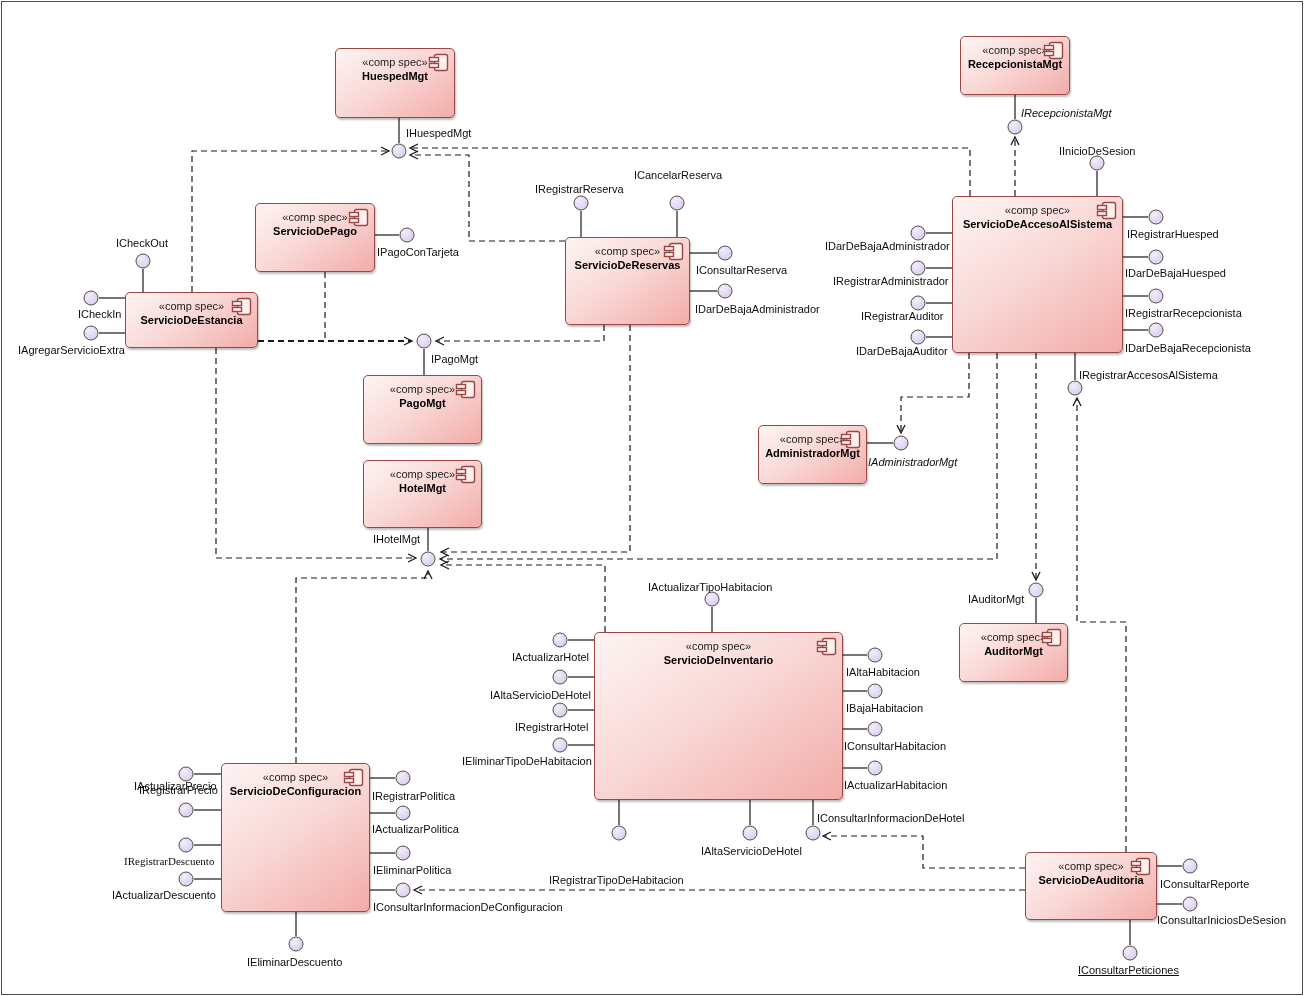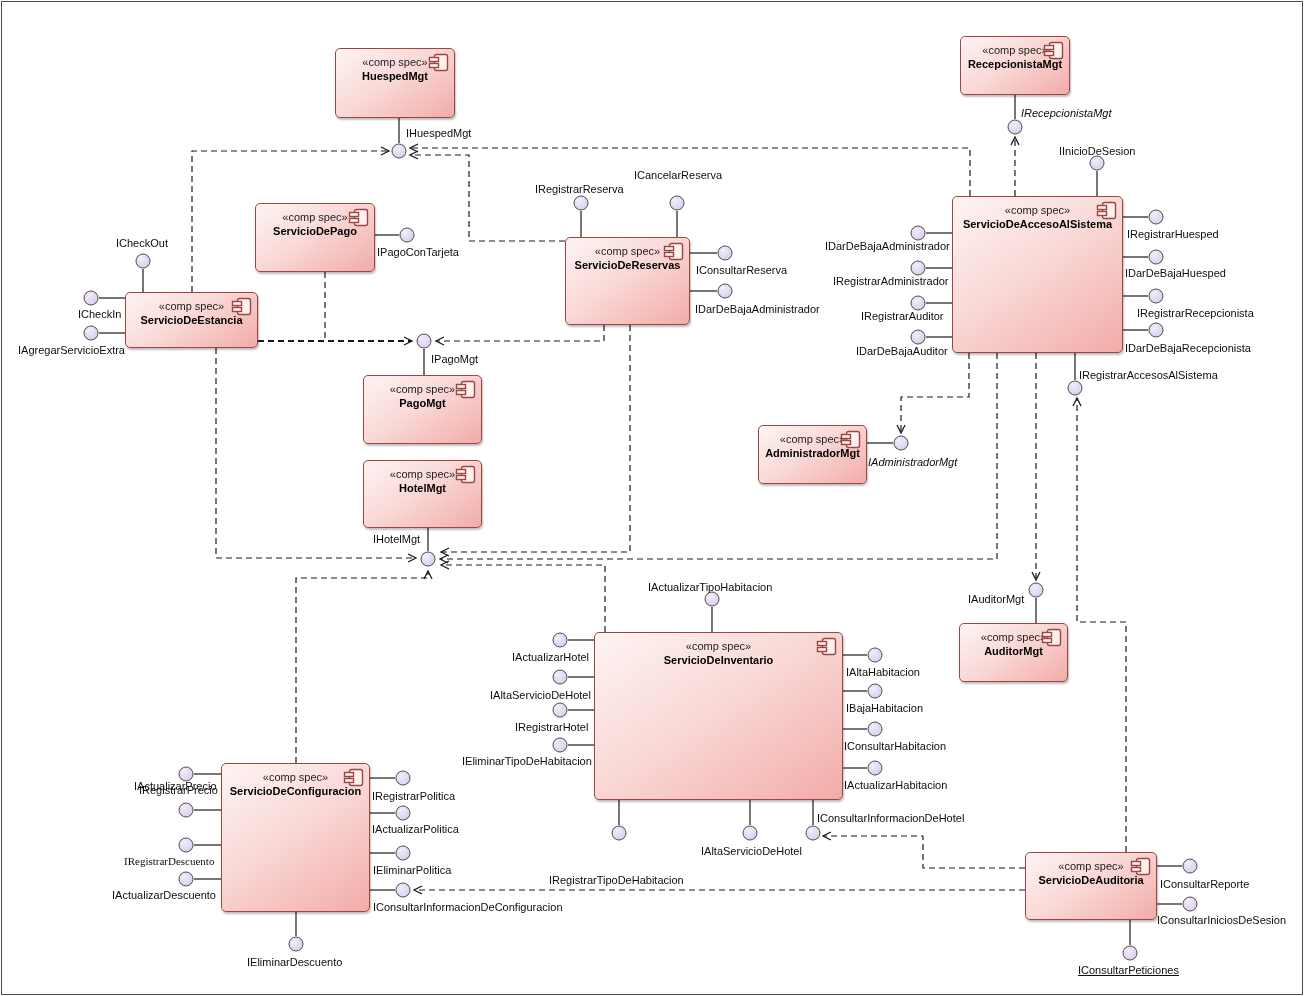--- a/index.html
+++ b/index.html
@@ -253,21 +253,21 @@
       <div class="ilabel" style="left: 833px; top: 275px;">IRegistrarAdministrador</div>
       <div class="ball" style="left: 918px; top: 303px;"></div>
       <div class="ilabel" style="left: 861px; top: 310px;">IRegistrarAuditor</div>
       <div class="ball" style="left: 918px; top: 337px;"></div>
       <div class="ilabel" style="left: 856px; top: 345px;">IDarDeBajaAuditor</div>
       <div class="ball" style="left: 1156px; top: 217px;"></div>
       <div class="ilabel" style="left: 1127px; top: 228px;">IRegistrarHuesped</div>
       <div class="ball" style="left: 1156px; top: 257px;"></div>
       <div class="ilabel" style="left: 1125px; top: 267px;">IDarDeBajaHuesped</div>
       <div class="ball" style="left: 1156px; top: 296px;"></div>
-      <div class="ilabel" style="left: 1125px; top: 307px; margin-left: 12px;">IRegistrarRecepcionista</div>
+      <div class="ilabel" style="left: 1125px; top: 307px;">IRegistrarRecepcionista</div>
       <div class="ball" style="left: 1156px; top: 330px;"></div>
       <div class="ilabel" style="left: 1125px; top: 342px;">IDarDeBajaRecepcionista</div>
       <div class="ball" style="left: 1075px; top: 388px;"></div>
       <div class="ilabel" style="left: 1079px; top: 369px;">IRegistrarAccesosAlSistema</div>
       <div class="ball" style="left: 143px; top: 261px;"></div>
       <div class="ilabel" style="left: 116px; top: 237px;">ICheckOut</div>
       <div class="ball" style="left: 91px; top: 298px;"></div>
       <div class="ilabel" style="left: 78px; top: 308px;">ICheckIn</div>
       <div class="ball" style="left: 91px; top: 333px;"></div>
       <div class="ilabel" style="left: 18px; top: 344px;">IAgregarServicioExtra</div>

